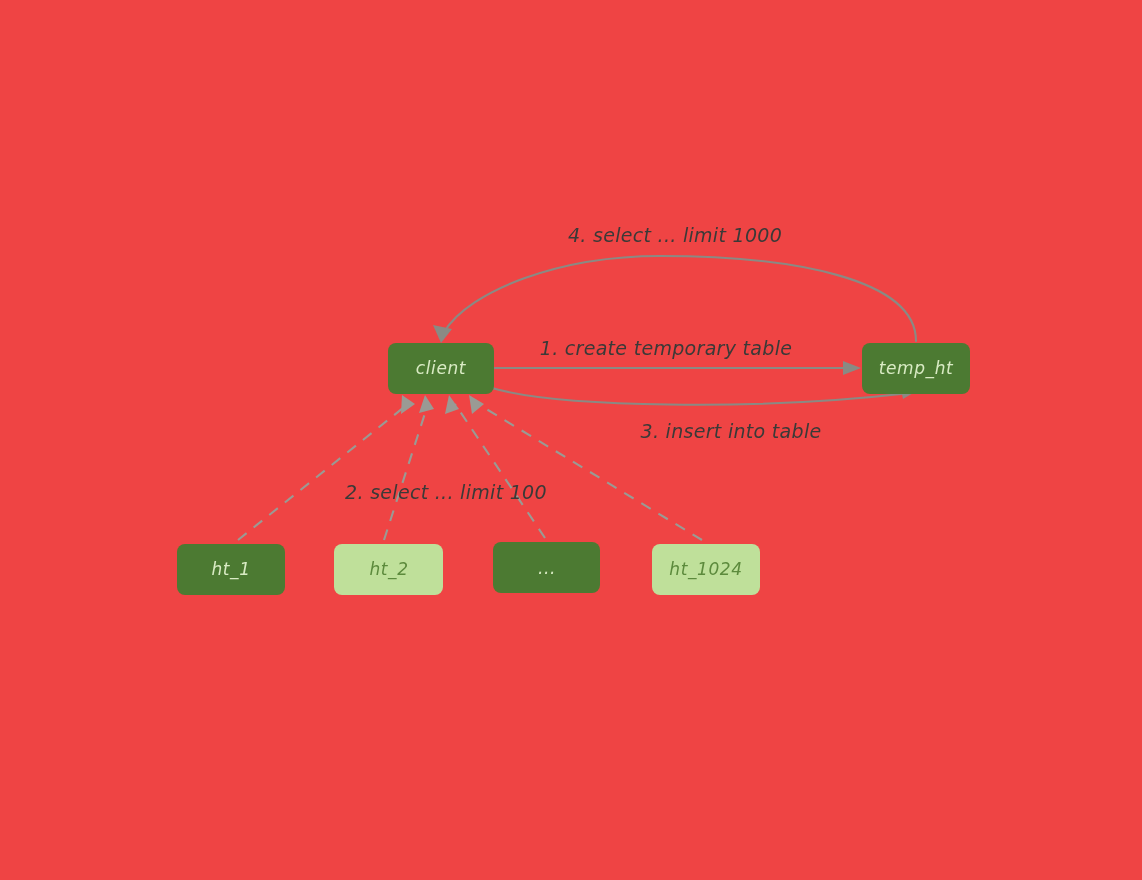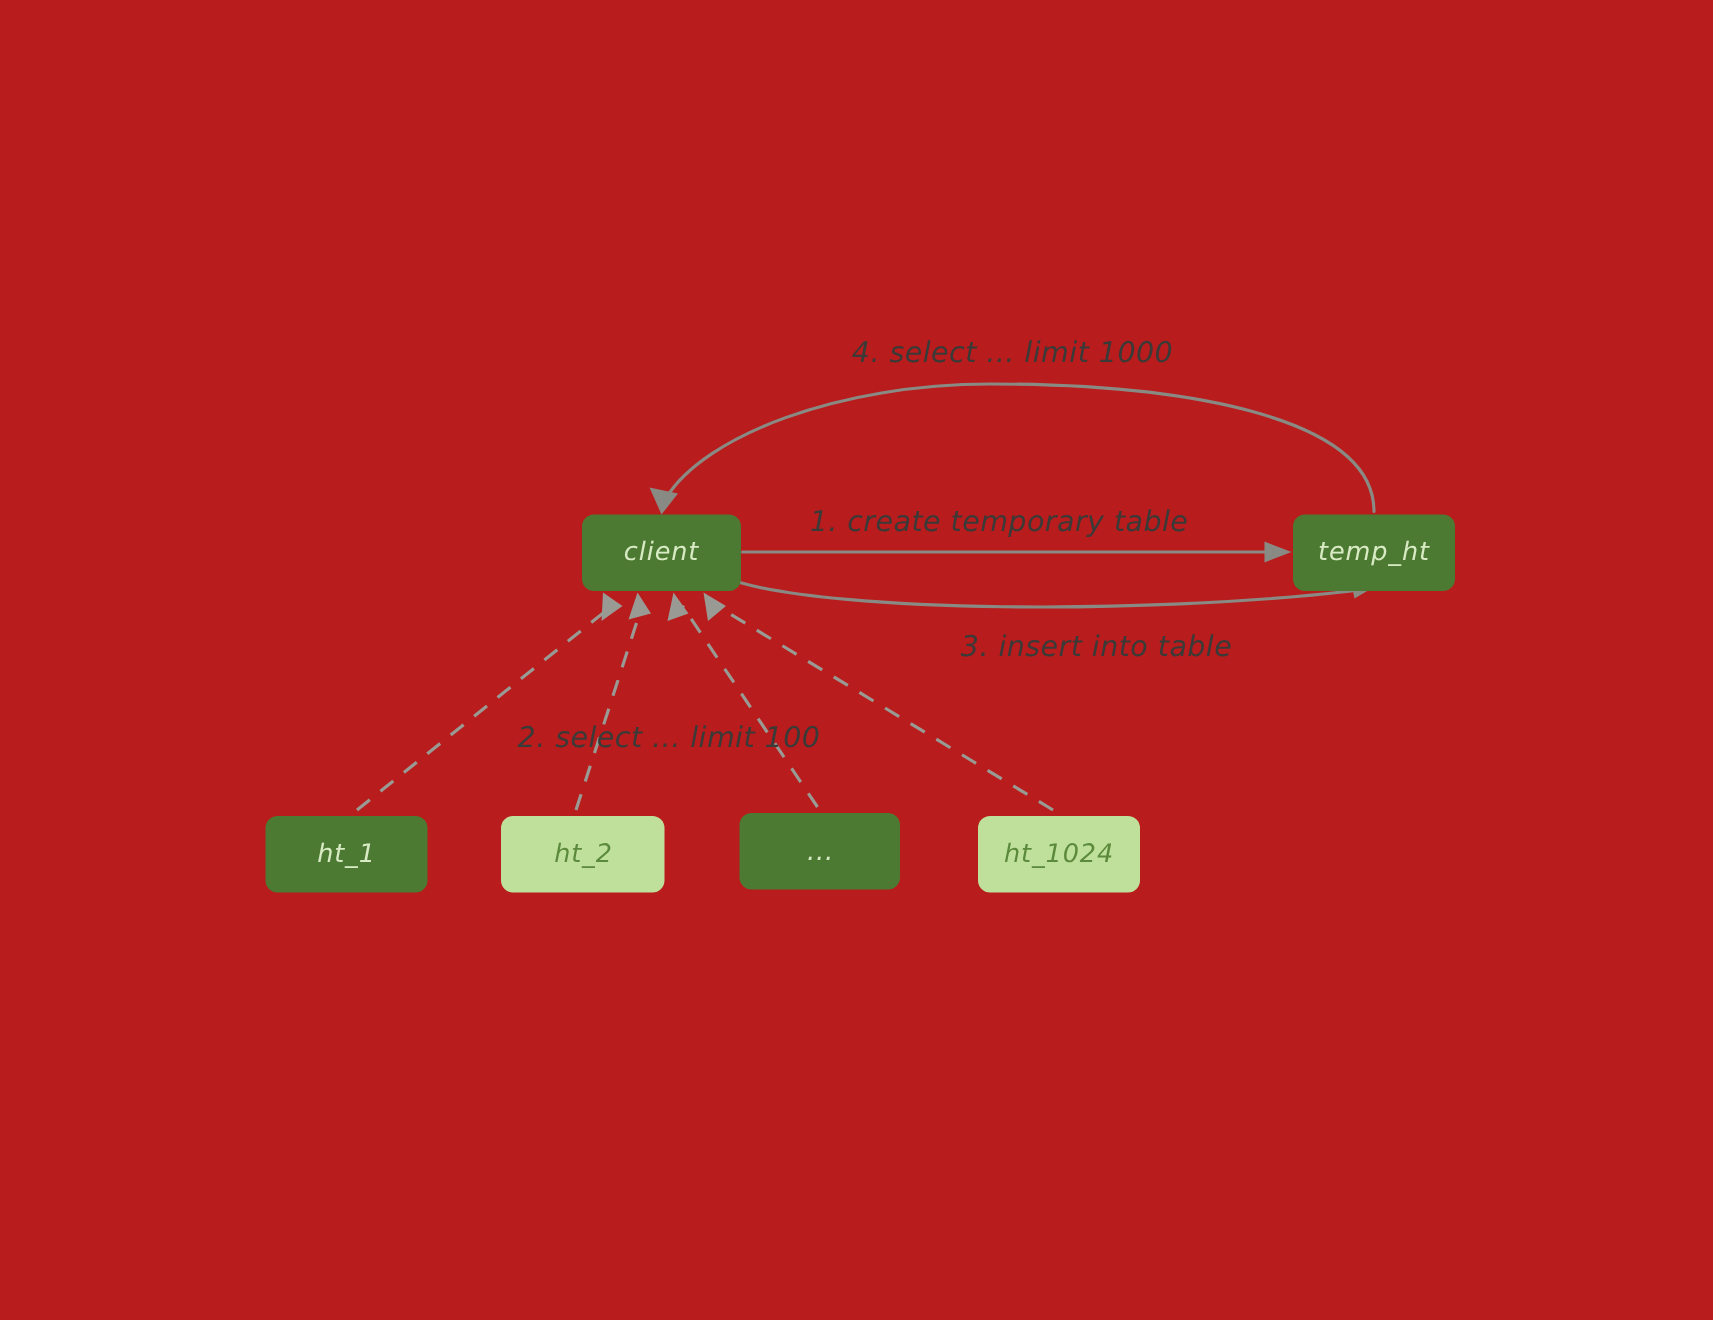--- a/index.html
+++ b/index.html
@@ -11,21 +11,21 @@
   body {
     width: 1142px;
     height: 880px;
     font-family: "DejaVu Sans", sans-serif;
     overflow: hidden;
   }
   #diagram-root {
     position: relative;
     width: 1142px;
     height: 880px;
-    background: #b91c1c;
+    background: #ef4444;
   }
   svg.canvas {
     position: absolute;
     left: 0;
     top: 0;
     width: 1142px;
     height: 880px;
     display: block;
   }
   .node-rect-dark {

